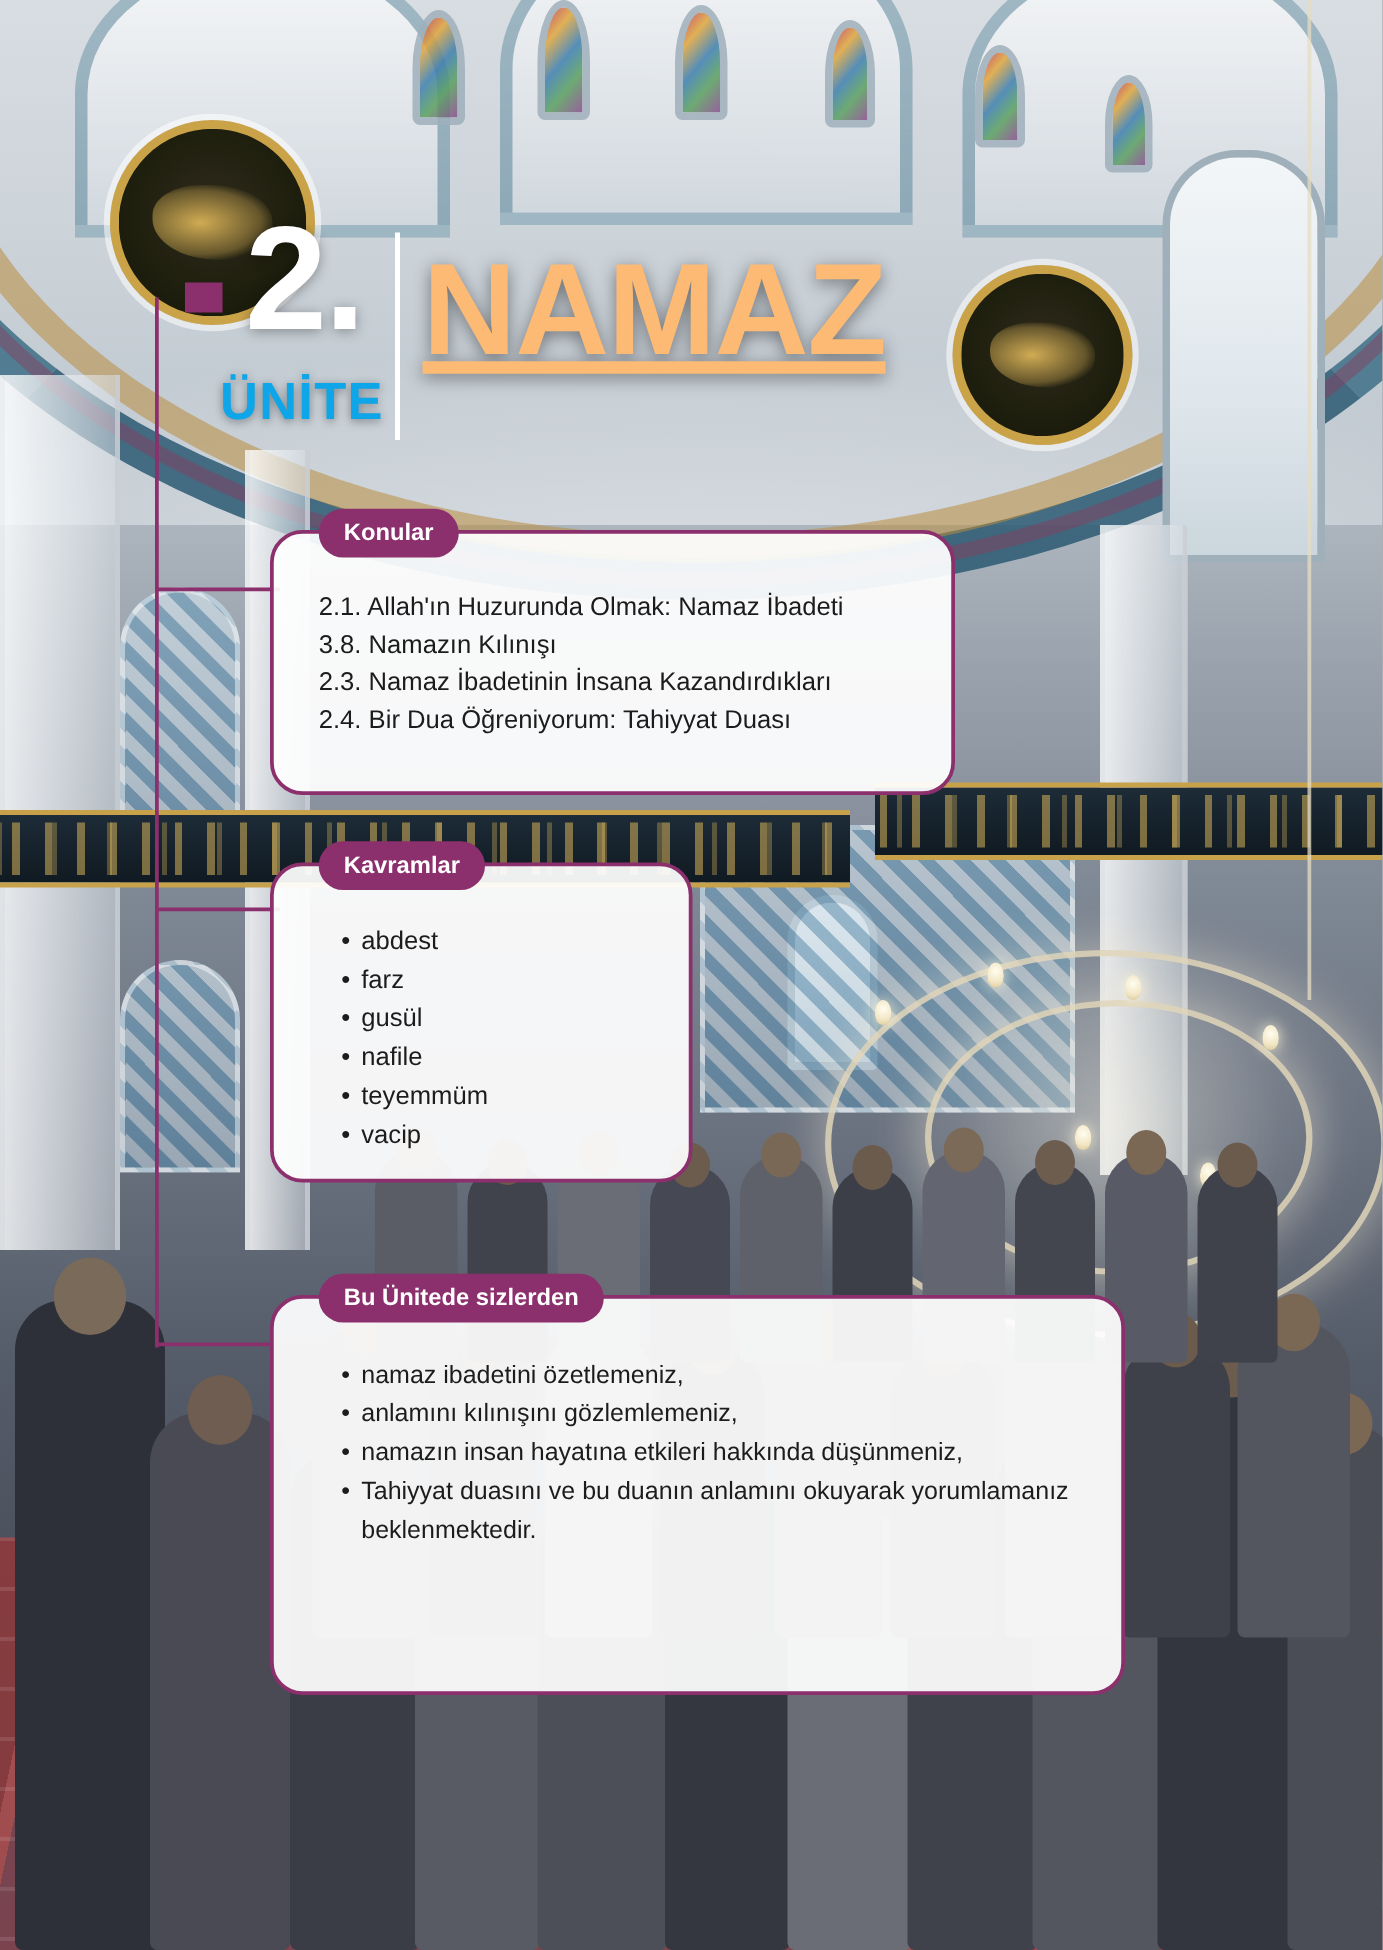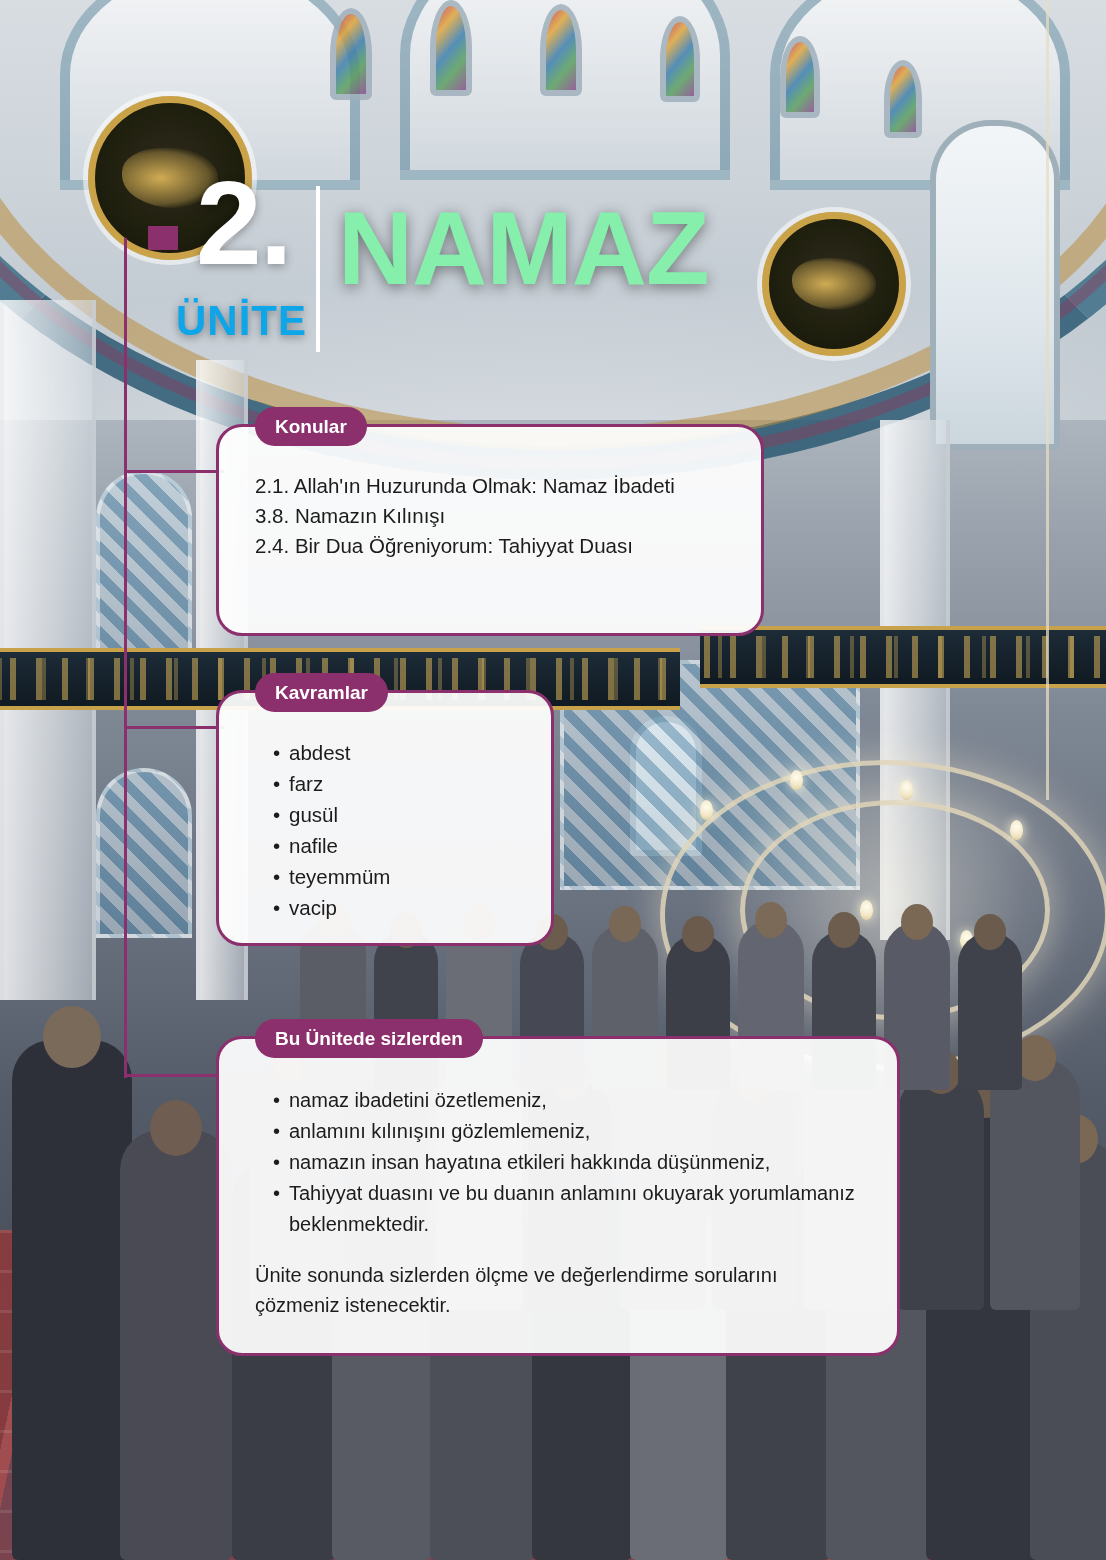--- a/index.html
+++ b/index.html
@@ -259,23 +259,24 @@
     height: 166px;
     background: #ffffff;
   }
   .unit-title {
     position: absolute;
     left: 338px;
     top: 196px;
     font-size: 104px;
     line-height: 104px;
     font-weight: bold;
-    color: #86efac;
+    color: #fdba74;
     letter-spacing: -1px;
     text-shadow: 0 3px 14px rgba(0,0,0,.45);
+    text-decoration: underline;
   }
 
   
   .card {
     position: absolute;
     background: rgba(255,255,255,0.93);
     border: 3px solid #8c2f6d;
     border-radius: 26px;
     box-sizing: border-box;
   }
@@ -485,20 +486,21 @@
   <div class="unit-number">2.</div>
   <div class="unit-word">ÜNİTE</div>
   <div class="unit-divider"></div>
   <div class="unit-title">NAMAZ</div>
 
   <div class="card" id="card-konular">
     <div class="card-badge">Konular</div>
     <div class="card-body">
       <div class="row">2.1. Allah'ın Huzurunda Olmak: Namaz İbadeti</div>
       <div class="row">3.8. Namazın Kılınışı</div>
+      <div class="row">2.3. Namaz İbadetinin İnsana Kazandırdıkları</div>
       <div class="row">2.4. Bir Dua Öğreniyorum: Tahiyyat Duası</div>
     </div>
   </div>
 
   <div class="card" id="card-kavramlar">
     <div class="card-badge">Kavramlar</div>
     <div class="card-body">
       <ul class="bullets">
         <li>abdest</li>
         <li>farz</li>
@@ -512,17 +514,16 @@
 
   <div class="card" id="card-beklenen">
     <div class="card-badge">Bu Ünitede sizlerden</div>
     <div class="card-body">
       <ul class="bullets">
         <li>namaz ibadetini özetlemeniz,</li>
         <li>anlamını kılınışını gözlemlemeniz,</li>
         <li>namazın insan hayatına etkileri hakkında düşünmeniz,</li>
         <li>Tahiyyat duasını ve bu duanın anlamını okuyarak yorumlamanız beklenmektedir.</li>
       </ul>
-      <div class="card-note">Ünite sonunda sizlerden ölçme ve değerlendirme sorularını çözmeniz istenecektir.</div>
     </div>
   </div>
 
 </div>
 
 </body></html>

